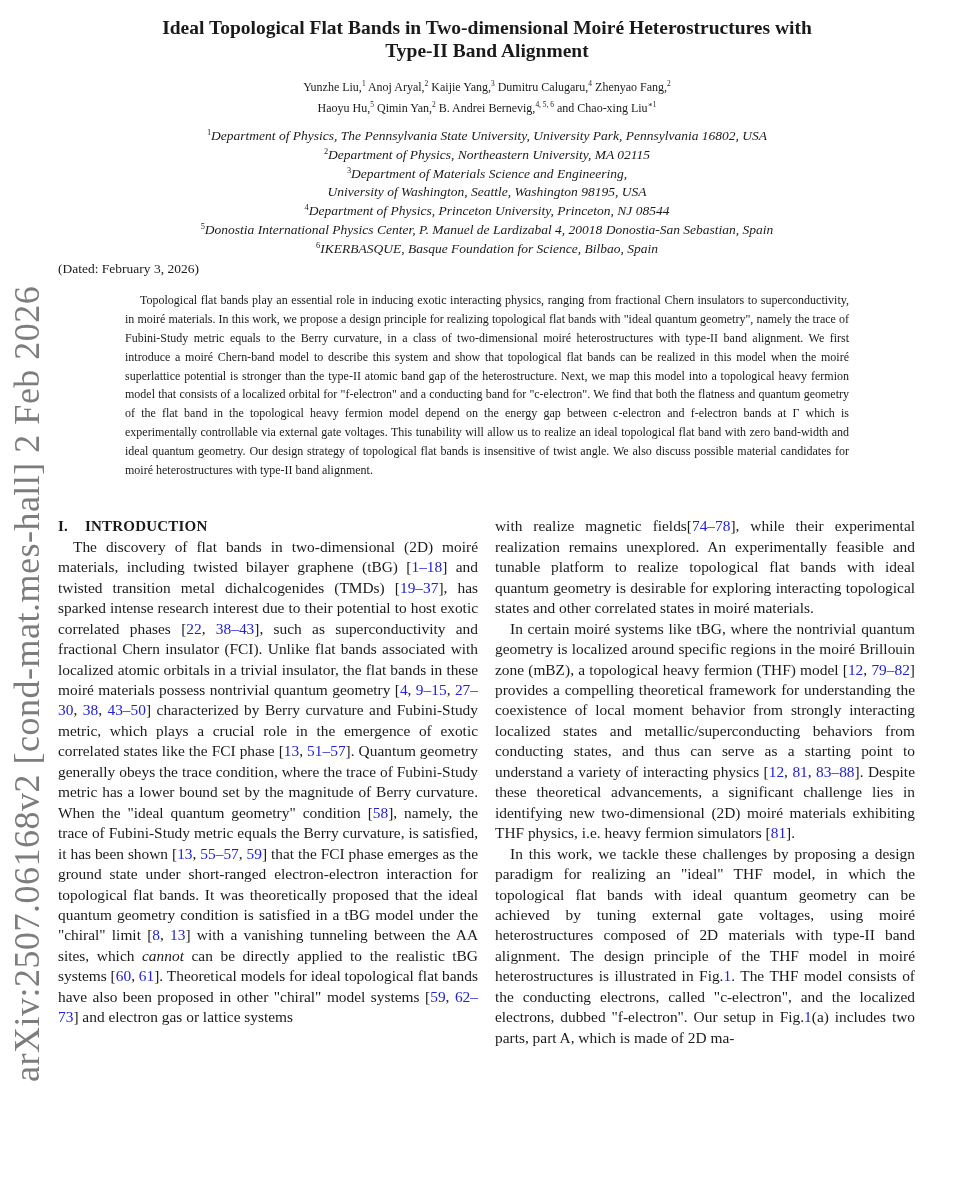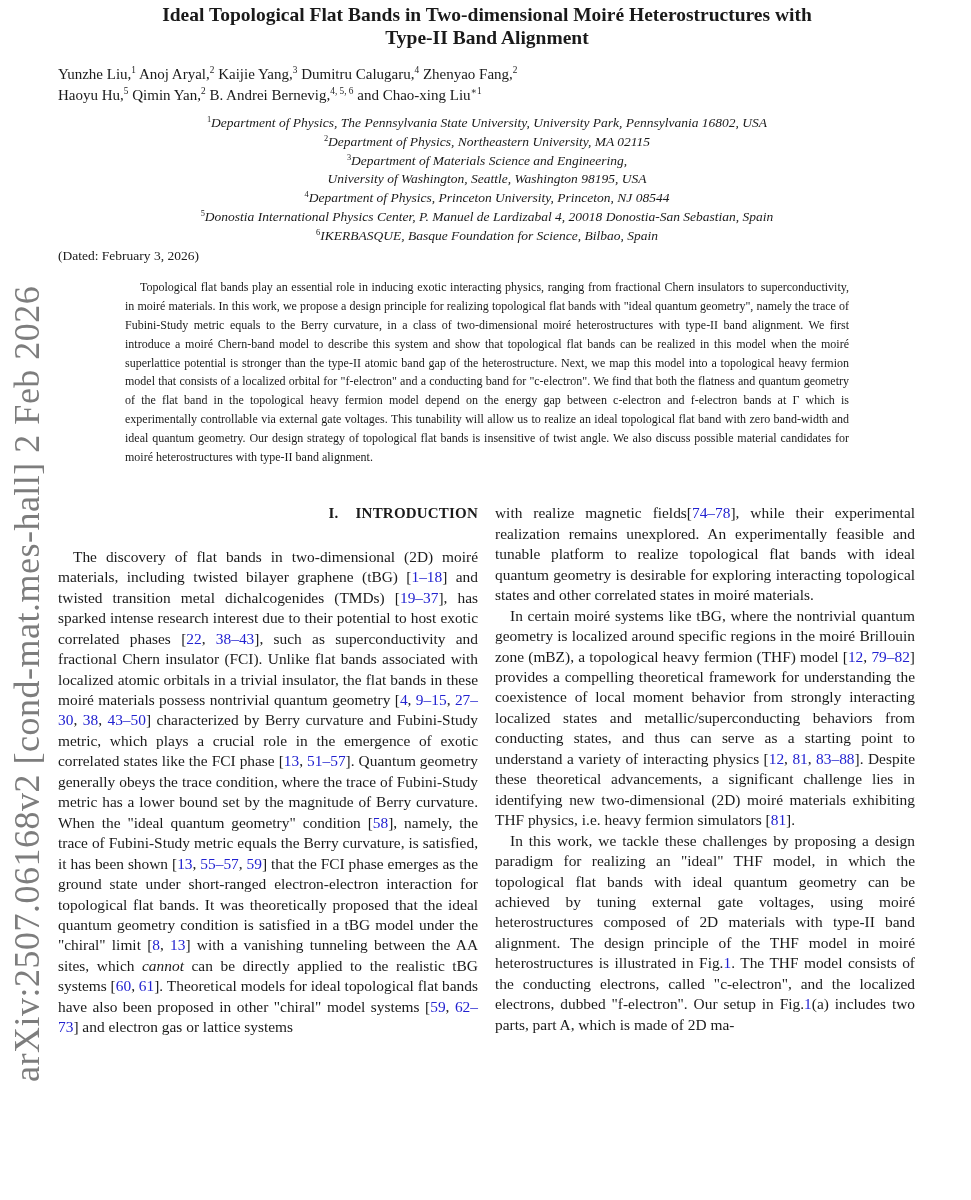--- a/index.html
+++ b/index.html
@@ -27,26 +27,26 @@
     font-size: 36px;
     letter-spacing: 0.5px;
     color: var(--stamp-color, #7d7d7d);
   }
 
   .content {
     position: absolute;
     left: 58px;
     top: 0;
     width: 858px;
-    padding-top: 4px;
+    padding-top: 17px;
   }
 
   .title { text-align: center; font-weight: bold; font-size: 19.5px; line-height: 22.5px; }
 
-  .authors { text-align: left; font-size: 15px; line-height: 21px; margin-top: 15px; }
+  .authors { text-align: center; font-size: 12px; line-height: 21px; margin-top: 15px; }
 
   .affiliations { text-align: center; font-size: 13.5px; line-height: 18.8px; margin-top: 8px; font-style: italic; }
   .affiliations .sup { font-style: normal; }
 
   .dateline { text-align: left; font-size: 13.5px; line-height: 18.8px; margin-top: 1px; }
 
   .abstract {
     width: 724px;
     margin: 13px auto 16px auto;
     text-align: justify;
@@ -56,24 +56,23 @@
   }
 
   .columns {
     display: flex;
     gap: 17px;
     margin-top: 37px;
   }
   .col { width: 420px; font-size: 15.4px; line-height: 20.45px; }
 
   .section-heading {
-    text-align: right;
+    text-align: left;
     font-weight: bold;
     font-size: 15px;
-    margin-bottom: 23px;
     letter-spacing: 0.2px;
   }
   .section-heading .sec-num { margin-right: 17px; }
 
   .para { text-align: justify; }
   .para.indent { text-indent: 15px; }
 
   .cite { color: var(--link-color, #2121d0); }
   sup.sup { font-size: 0.62em; line-height: 0; }
 </style>

